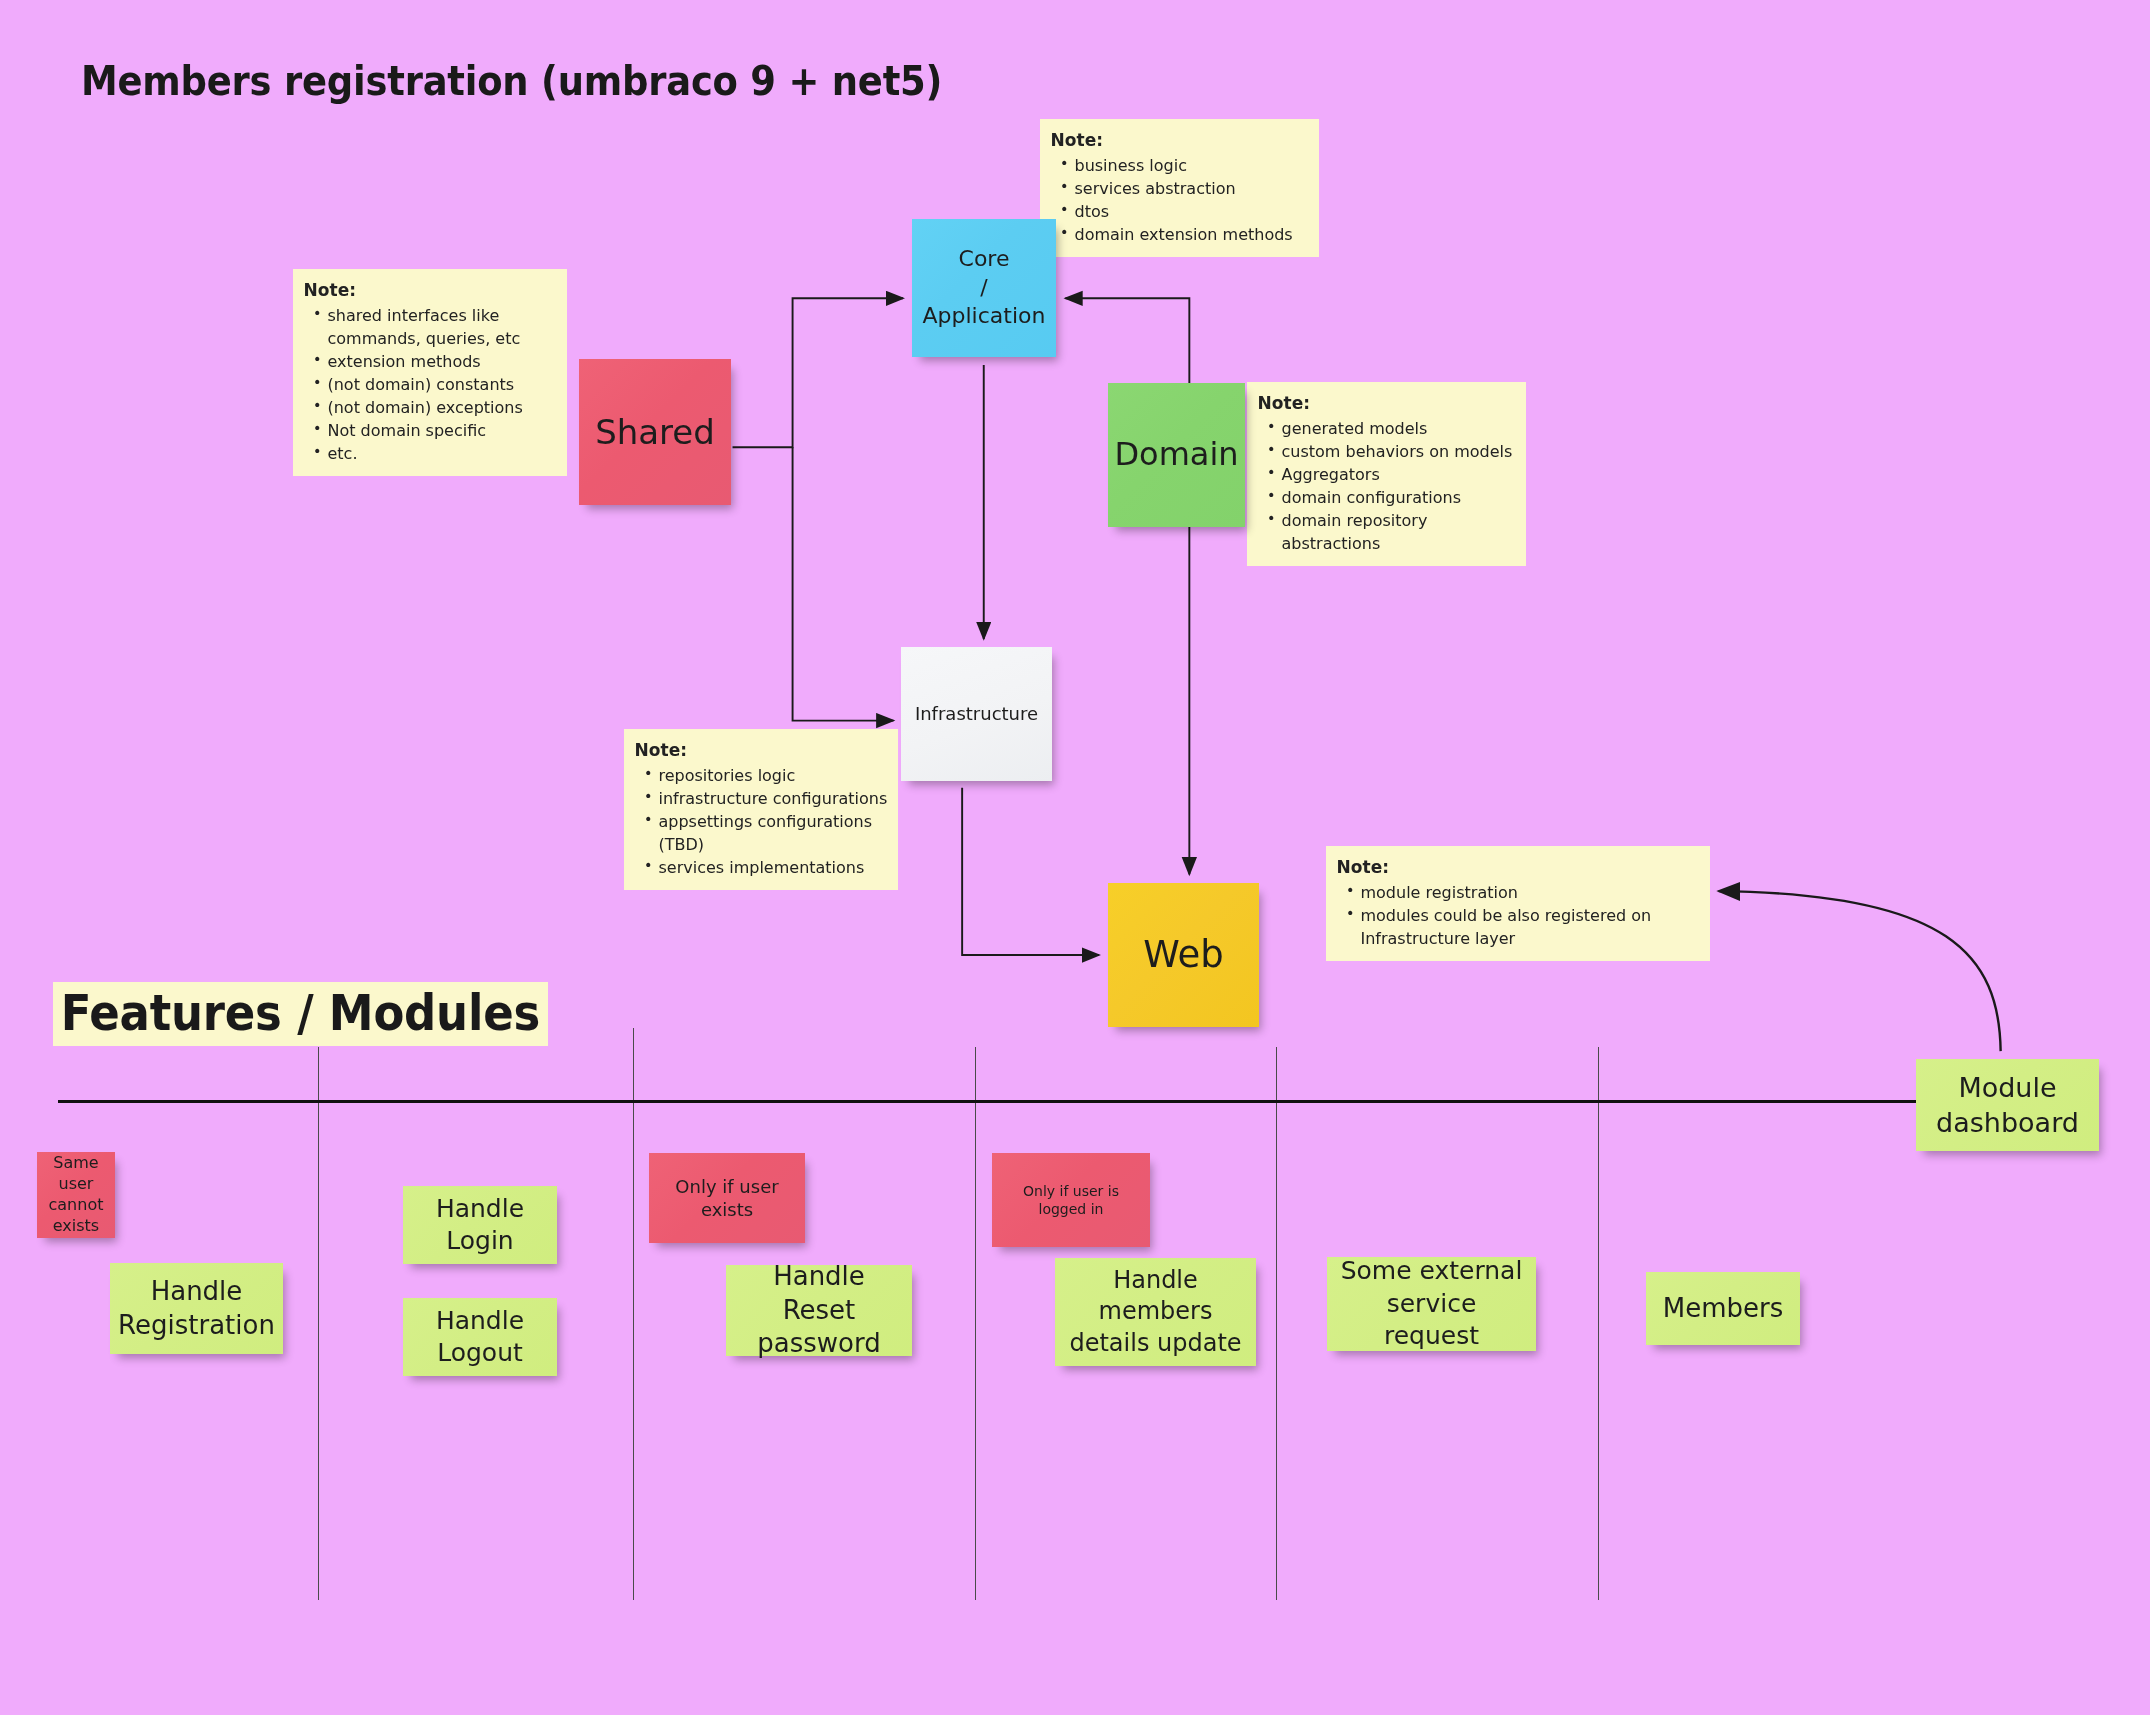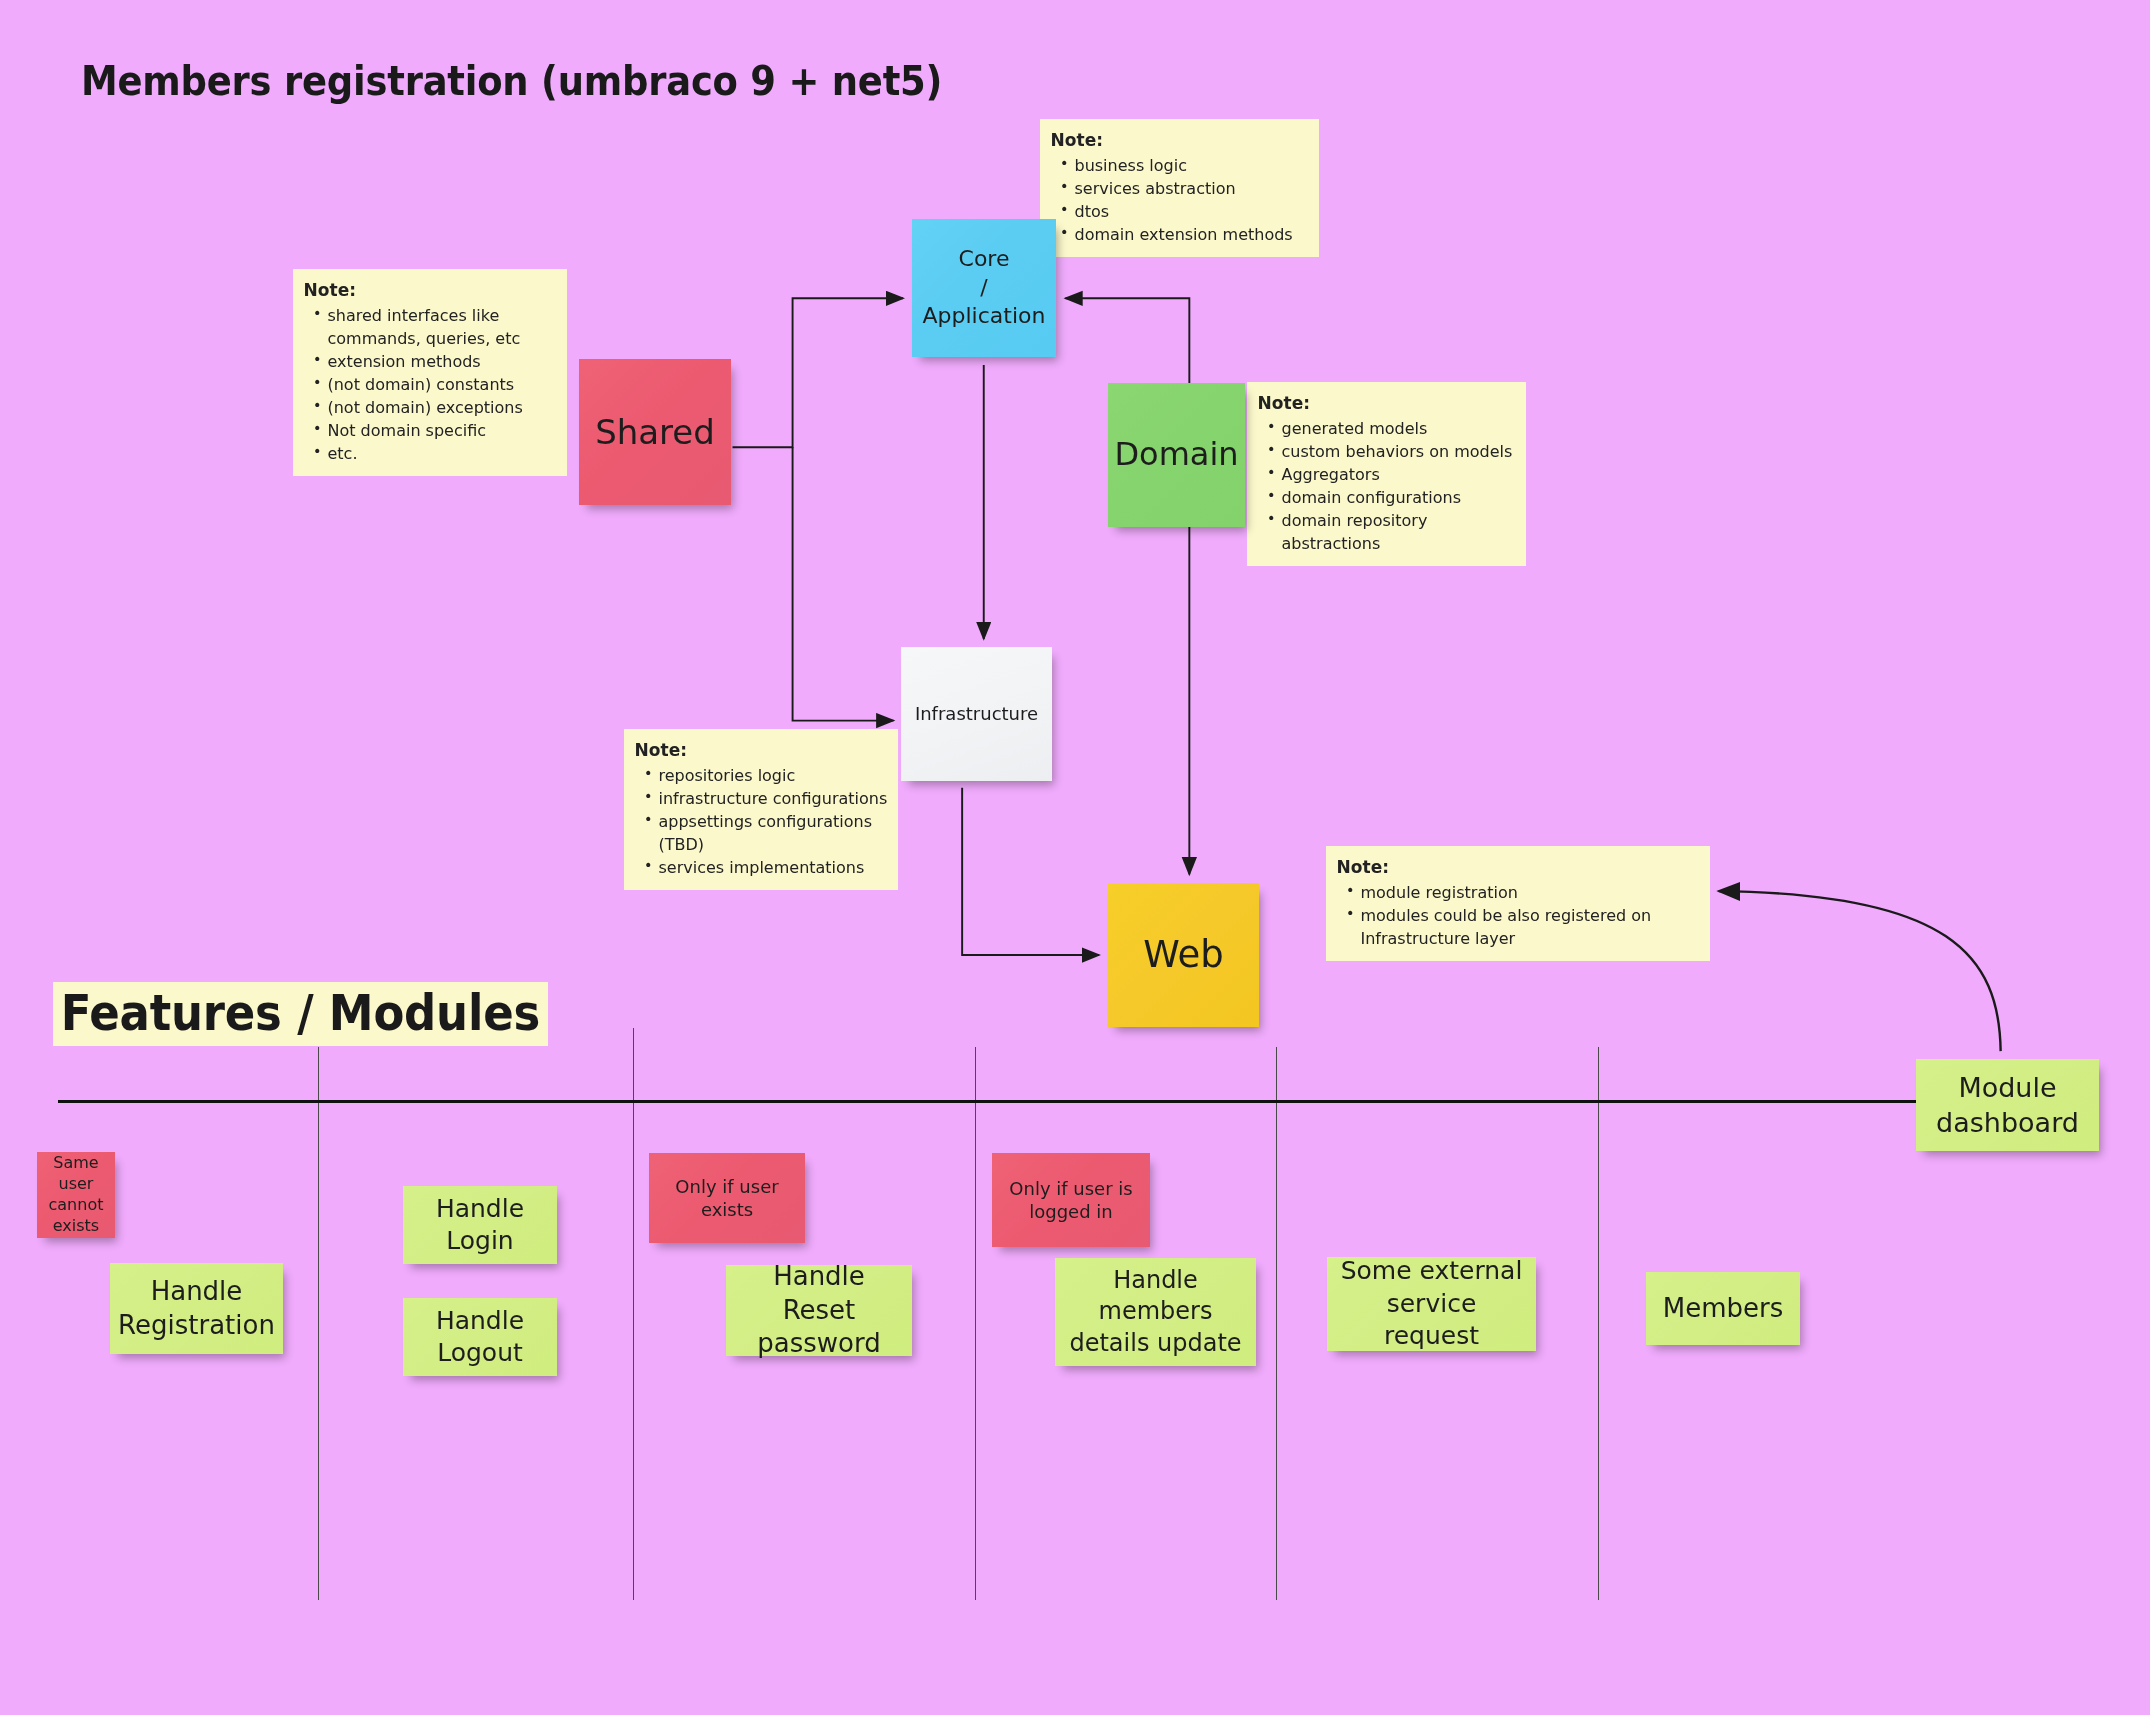--- a/index.html
+++ b/index.html
@@ -69,21 +69,21 @@
   #box-infra {left:901px; top:647px;width:151px; height:134px; font-size:18px;}
   #box-web   {left:1108px; top:883px;width:151px; height:144px; font-size:37px;}
 
   
   #card-same-user        {left:37px;  top:1152px; width:78px; height:86px; font-size:16px;}
   #card-handle-reg       {left:110px; top:1263px; width:173px; height:91px; font-size:26px;}
   #card-handle-login     {left:403px; top:1186px; width:154px; height:78px; font-size:25px;}
   #card-handle-logout    {left:403px; top:1298px; width:154px; height:78px; font-size:25px;}
   #card-only-user-exists {left:649px;top:1153px; width:156px; height:90px; font-size:18px;}
   #card-handle-reset     {left:726px;top:1265px; width:186px; height:91px; font-size:26px;}
-  #card-only-logged-in   {left:992px;top:1153px; width:158px; height:94px; font-size:18px;}
+  #card-only-logged-in   {left:992px;top:1153px; width:158px; height:94px; font-size:14px;}
   #card-members-update   {left:1055px;top:1258px; width:201px; height:108px; font-size:24px;}
   #card-external-service {left:1327px;top:1257px; width:209px; height:94px; font-size:25px;}
   #card-hangfire         {left:1646px;top:1272px; width:154px; height:73px; font-size:26px;}
   #card-module-dashboard {left:1916px;top:1052px; width:183px; height:92px; font-size:27px;margin-top:7px;}
 
   
   .note{
     box-sizing:border-box;
     background:#fbf8cc;
     padding:8.6px 10.6px 10.6px 10.6px;

